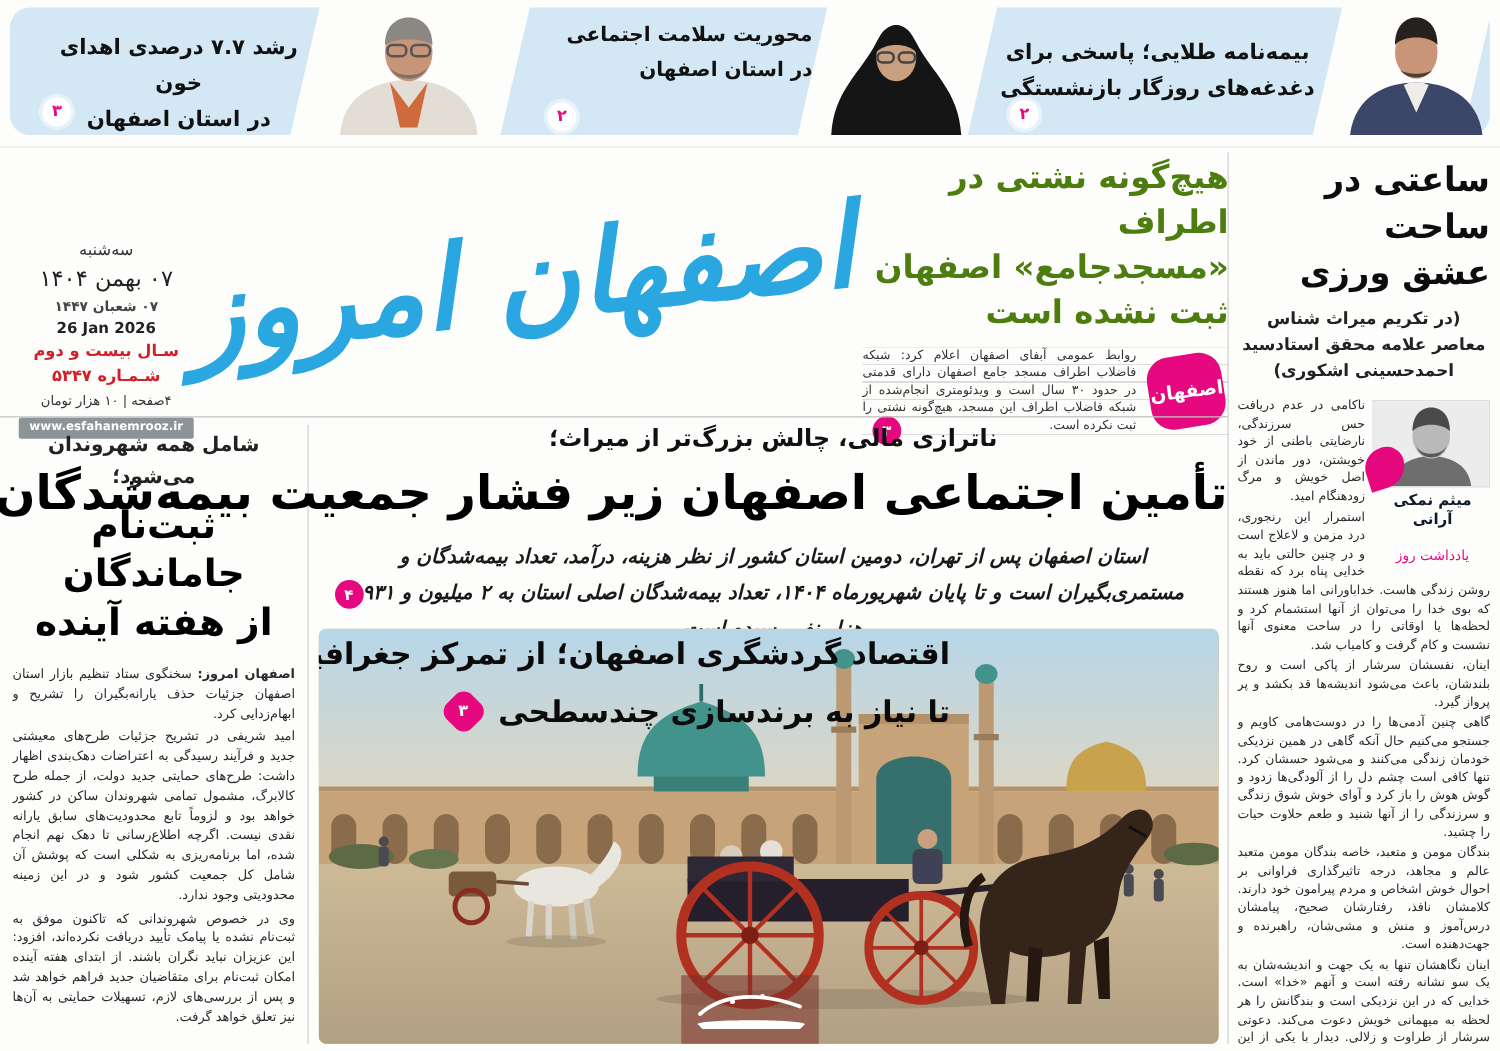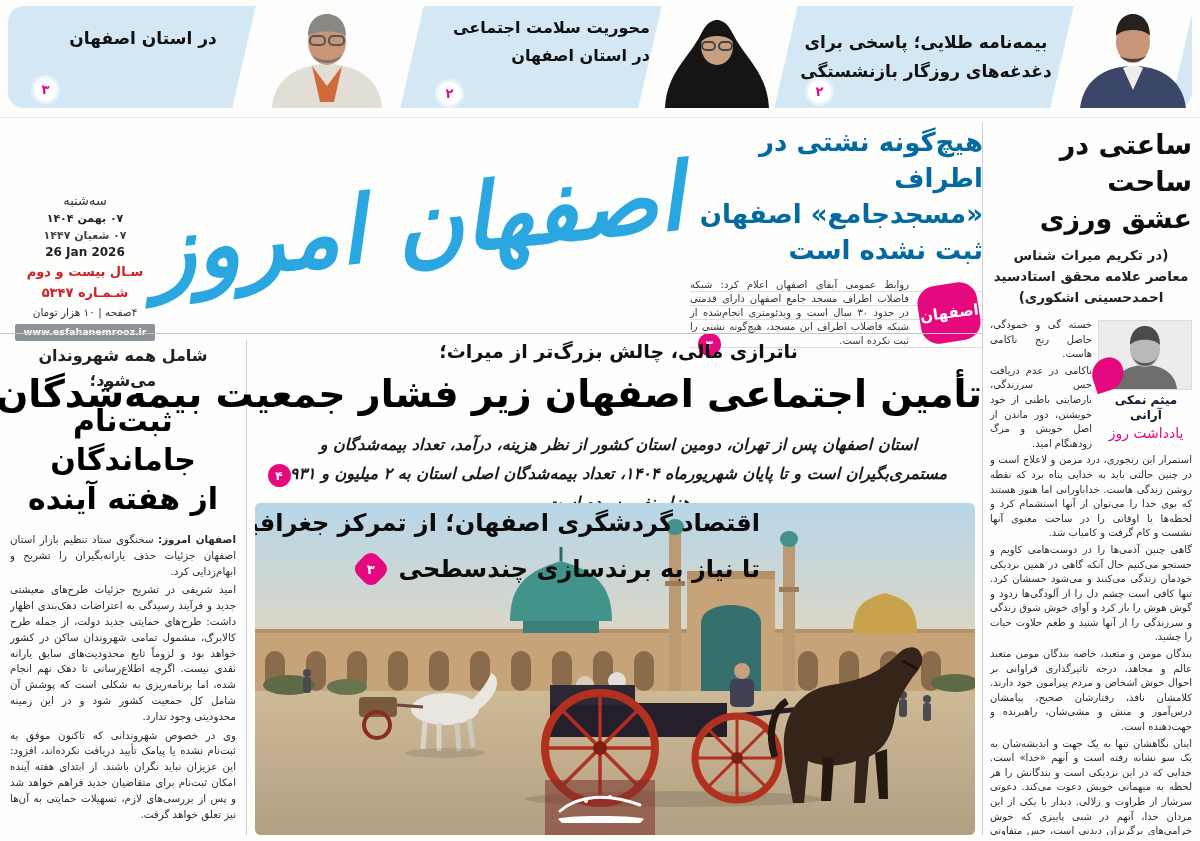--- a/index.html
+++ b/index.html
@@ -19,31 +19,31 @@
   .strip-num{position:absolute;width:23px;height:23px;border-radius:50%;background:#fff;color:#e5087e;
              font-size:13px;font-weight:bold;display:flex;align-items:center;justify-content:center;
              box-shadow:0 0 0 3px rgba(255,255,255,.45);}
   .n-khoon{left:26px;top:72px;}
   .n-salam{left:430px;top:76px;}
   .n-bimeh{left:800px;top:74px;}
   
   .mast-topline{position:absolute;left:0;top:117px;width:1200px;height:1px;background:#e6e6e6;}
   .dateblock{position:absolute;left:14px;top:192px;width:142px;text-align:center;line-height:1.35;}
   .d-weekday{font-size:13px;color:#333;}
-  .d-fa{font-size:11px;font-weight:bold;color:#222;margin-top:2px;}
+  .d-fa{font-size:18px;font-weight:normal;color:#222;margin-top:2px;}
   .d-hijri{font-size:11px;font-weight:bold;color:#444;margin-top:3px;}
   .d-en{font-size:12px;font-weight:bold;color:#222;direction:ltr;}
   .d-red{font-size:13px;font-weight:bold;color:#d12028;margin-top:3px;}
   .d-pages{font-size:10.5px;color:#333;margin-top:3px;}
   .d-url{display:inline-block;margin-top:4px;background:#8d9499;color:#fff;font-size:9.5px;
          font-weight:bold;padding:2px 8px;border-radius:2px;direction:ltr;}
   .logo-wrap{position:absolute;left:138px;top:118px;width:560px;height:213px;}
   
   .mid-story{position:absolute;left:690px;top:124px;width:293px;}
-  .mid-headline{font-size:26px;line-height:36px;font-weight:bold;color:#0369a1;text-align:right;letter-spacing:-.5px;}
+  .mid-headline{font-size:26px;line-height:36px;font-weight:bold;color:#4d7c0f;text-align:right;letter-spacing:-.5px;}
   .mid-bodywrap{position:relative;margin-top:10px;}
   .isf-badge{float:right;width:60px;height:58px;background:#e5087e;border-radius:18px;transform:rotate(-9deg);
              display:flex;align-items:center;justify-content:center;margin:6px 4px 4px 10px;}
   .isf-badge span{color:#fff;font-weight:bold;font-size:15px;transform:rotate(2deg);}
   .ruled{font-size:10px;line-height:14px;color:#333;text-align:justify;
          background:repeating-linear-gradient(to bottom,transparent 0 13px,#dcdcdc 13px 14px);}
   .circle-num{width:23px;height:23px;border-radius:50%;background:#e5087e;color:#fff;font-size:12px;
               font-weight:bold;display:flex;align-items:center;justify-content:center;}
   .mid-num{position:absolute;right:auto;left:8px;bottom:-8px;}
   
@@ -55,21 +55,21 @@
   .right-col{position:absolute;left:990px;top:126px;width:202px;height:709px;overflow:hidden;}
   .rc-title{font-size:27px;line-height:37px;font-weight:bold;color:#0d0d0d;}
   .rc-sub{font-size:13.5px;line-height:21px;font-weight:bold;text-align:center;color:#222;margin-top:8px;}
   .rc-body{margin-top:10px;font-size:10px;line-height:14.6px;text-align:justify;color:#2a2a2a;letter-spacing:-.1px;}
   .rc-body p{margin:0 0 2px 0;}
   .author-fig{float:right;width:92px;margin:2px 0 4px 8px;position:relative;text-align:center;}
   .author-photo{display:block;border:1px solid #ddd;}
   .pink-blob{position:absolute;left:-8px;top:38px;width:32px;height:32px;background:#e5087e;
              border-radius:55% 45% 60% 0;transform:rotate(-18deg);}
   .author-name{font-size:12px;font-weight:bold;color:#0f172a;margin-top:3px;}
-  .author-col{font-size:14px;color:#e5087e;margin-top:4px;}
+  .author-col{font-size:11px;color:#e5087e;margin-top:16px;}
   
   .main-story{position:absolute;left:255px;top:340px;width:727px;text-align:center;}
   .ms-kicker{font-size:19px;font-weight:600;color:#111;}
   .ms-headline{font-size:38px;font-weight:bold;color:#000;letter-spacing:-1.5px;white-space:nowrap;margin-top:10px;}
   .ms-subwrap{position:relative;margin:14px auto 0;width:690px;}
   .ms-subhead{font-size:16px;line-height:29px;font-weight:600;font-style:italic;color:#1a1a1a;}
   .ms-num{position:absolute;left:-6px;top:34px;}
   
   .left-col{position:absolute;left:10px;top:343px;width:226px;height:492px;overflow:hidden;text-align:center;}
   .lc-kicker{font-size:16px;line-height:25px;font-weight:bold;color:#222;}
@@ -127,20 +127,21 @@
 
     <div class="teaser-text t-bimeh">
       <div>بیمه‌نامه طلایی؛ پاسخی برای</div>
       <div>دغدغه‌های روزگار بازنشستگی</div>
     </div>
     <div class="teaser-text t-salam">
       <div>محوریت سلامت اجتماعی</div>
       <div>در استان اصفهان</div>
     </div>
     <div class="teaser-text t-khoon">
+      <div>رشد ۷.۷ درصدی اهدای خون</div>
       <div>در استان اصفهان</div>
     </div>
 
     <span class="strip-num n-bimeh">۲</span>
     <span class="strip-num n-salam">۲</span>
     <span class="strip-num n-khoon">۳</span>
   </div>
 
   <div class="mast-topline"></div>
 
@@ -194,23 +195,23 @@
           <ellipse cx="46" cy="28" rx="15" ry="18" fill="#b9b9b9"></ellipse>
           <path d="M31,24 C31,10 39,5 46,5 C53,5 61,10 61,24 C55,17 37,17 31,24 Z" fill="#4a4a4a"></path>
           <path d="M34,36 C38,48 54,48 58,36 C54,44 38,44 34,36 Z" fill="#5a5a5a"></path>
         </svg>
         <div class="pink-blob"></div>
         <figcaption>
           <div class="author-name">میثم نمکی آرانی</div>
           <div class="author-col">یادداشت روز</div>
         </figcaption>
       </figure>
-      <p>خسته گی و خمودگی، حاصل رنج ناکامی هاست.</p>
       <p>ناکامی در عدم دریافت حس سرزندگی، نارضایتی باطنی از خود خویشتن، دور ماندن از اصل خویش و مرگ زودهنگام امید.</p>
       <p>استمرار این رنجوری، درد مزمن و لاعلاج است و در چنین حالتی باید به خدایی پناه برد که نقطه روشن زندگی هاست. خداباورانی اما هنوز هستند که بوی خدا را می‌توان از آنها استشمام کرد و لحظه‌ها یا اوقاتی را در ساحت معنوی آنها نشست و کام گرفت و کامیاب شد.</p>
+      <p>اینان، نفسشان سرشار از پاکی است و روح بلندشان، باعث می‌شود اندیشه‌ها قد بکشد و پر پرواز گیرد.</p>
       <p>گاهی چنین آدمی‌ها را در دوست‌هامی کاویم و جستجو می‌کنیم حال آنکه گاهی در همین نزدیکی خودمان زندگی می‌کنند و می‌شود حسشان کرد. تنها کافی است چشم دل را از آلودگی‌ها زدود و گوش هوش را باز کرد و آوای خوش شوق زندگی و سرزندگی را از آنها شنید و طعم حلاوت حیات را چشید.</p>
       <p>بندگان مومن و متعبد، خاصه بندگان مومن متعبد عالم و مجاهد، درجه تاثیرگذاری فراوانی بر احوال خوش اشخاص و مردم پیرامون خود دارند. کلامشان نافذ، رفتارشان صحیح، پیامشان درس‌آموز و منش و مشی‌شان، راهبرنده و جهت‌دهنده است.</p>
       <p>اینان نگاهشان تنها به یک جهت و اندیشه‌شان به یک سو نشانه رفته است و آنهم «خدا» است. خدایی که در این نزدیکی است و بندگانش را هر لحظه به میهمانی خویش دعوت می‌کند. دعوتی سرشار از طراوت و زلالی. دیدار با یکی از این مردان خدا، آنهم در شبی پاییزی که خوش خرامی‌های برگریزان دیدنی است، حس متفاوتی را در دل زنده می‌کند. هرچند خستگی هیاهوی روزمرگی‌های روز، مجالی برای نو شدن و نو شنیدن نمی‌دهد اما زانو زدن در ساحت دانشمندی که خادمی کتاب ویژگی برجسته اوست، دلنشین و آرامش‌بخش است. «سید» جلیل‌القدری که «نود» بهار از زندگی‌اش گذشته اما همچنان شیفتگی به کتاب، او را رها نمی‌کند. دیدار با او هرچند روی تخت بیمارستان بود و تنها چند ساعت از عمل جراحی‌شان گذشته بود اما همینکه او در همان حال بیماری، کتابی در دست داشت و با عینک ذره‌بینی‌اش عادت مطالعه را ترک نکرده بود؛ اولین تلنگر و هشداری بود که می‌توانستم دریافت کنم.</p>
     </div>
   </aside>
 
   <section class="main-story">
     <div class="ms-kicker">ناترازی مالی، چالش بزرگ‌تر از میراث؛</div>
     <h1 class="ms-headline" style="margin:10px 0 0 0;">تأمین اجتماعی اصفهان زیر فشار جمعیت بیمه‌شدگان</h1>
     <div class="ms-subwrap">

